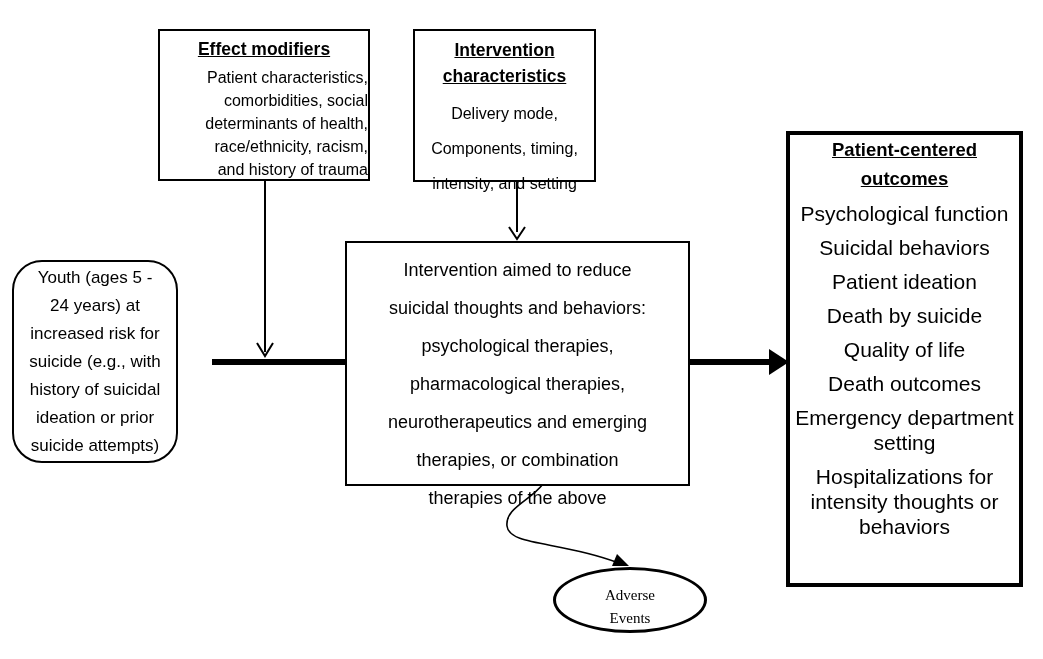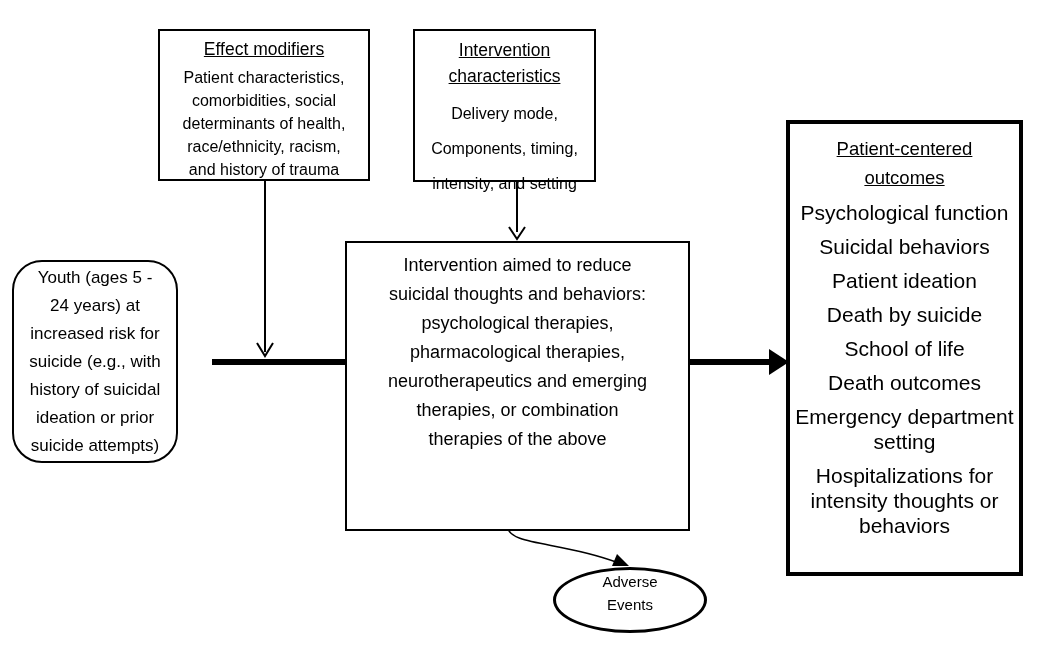--- a/index.html
+++ b/index.html
@@ -25,59 +25,58 @@
   }
   .box {
     position: absolute;
     box-sizing: border-box;
     border: 2px solid #000000;
     background: #ffffff;
     text-align: center;
   }
   .ws { white-space: pre-line; }
   .box-title {
-    font-weight: normal;
+    font-weight: bold;
     text-decoration: underline;
   }
   
   .effect-box { left: 158px; top: 29px; width: 212px; height: 152px; padding-top: 6px; }
   .effect-box .box-title { font-size: 17.5px; line-height: 24px; margin-bottom: 5px; }
-  .effect-box .box-body { font-size: 16px; line-height: 23px; }
+  .effect-box .box-body { font-size: 16px; line-height: 23px; text-align: right; }
   
   .ichar-box { left: 413px; top: 29px; width: 183px; height: 153px; padding-top: 6px; }
   .ichar-box .box-title { font-size: 17.5px; line-height: 26px; margin-bottom: 7px; }
   .ichar-box .box-body { font-size: 16px; line-height: 35px; }
   
   .youth-box {
     left: 12px; top: 260px; width: 166px; height: 203px;
     border-radius: 30px;
     display: flex; align-items: center; justify-content: center;
     font-size: 17px; line-height: 28px;
   }
   
   .middle-box {
-    left: 345px; top: 241px; width: 345px; height: 290px;
+    left: 345px; top: 241px; width: 345px; height: 245px;
     padding: 8px 12px 0 12px;
-    font-size: 18px; line-height: 29px;
+    font-size: 18px; line-height: 38px;
   }
   
   .outcomes-box {
-    left: 786px; top: 120px; width: 237px; height: 456px;
+    left: 786px; top: 131px; width: 237px; height: 456px;
     border-width: 4px;
-    padding-top: 10px;
   }
   .outcomes-box .box-title { font-size: 18.5px; line-height: 29px; margin-bottom: 8px; }
   .outcome-item { font-size: 21px; line-height: 25px; margin: 0 2px 9px 2px; }
   
   .adverse-ellipse {
     left: 553px; top: 567px; width: 154px; height: 66px;
     border: 3px solid #000000;
     border-radius: 50%;
-    display: flex; align-items: flex-start; justify-content: center;
-    font-size: 15px; line-height: 23px;
+    display: flex; align-items: flex-end; justify-content: center;
+    font-size: 15px; line-height: 23px; font-family: Liberation Serif, serif;
   }
 </style>
 </head>
 <body>
 
 <div class="canvas">
 
   <svg class="arrows-layer" width="1043" height="659" viewBox="0 0 1043 659" stroke="#000000" fill="none">
 
     <line x1="265" y1="181" x2="265" y2="352" stroke-width="2"></line>
@@ -133,21 +132,21 @@
   </div>
 
   <div class="box outcomes-box">
     <div class="box-title ws">Patient-centered
 outcomes</div>
     <div>
       <div class="outcome-item ws">Psychological function</div>
       <div class="outcome-item ws">Suicidal behaviors</div>
       <div class="outcome-item ws">Patient ideation</div>
       <div class="outcome-item ws">Death by suicide</div>
-      <div class="outcome-item ws">School of life</div>
+      <div class="outcome-item ws">Quality of life</div>
       <div class="outcome-item ws">Death outcomes</div>
       <div class="outcome-item ws">Emergency department
 setting</div>
       <div class="outcome-item ws">Hospitalizations for
 intensity thoughts or
 behaviors</div>
     </div>
   </div>
 
   <div class="box adverse-ellipse">

